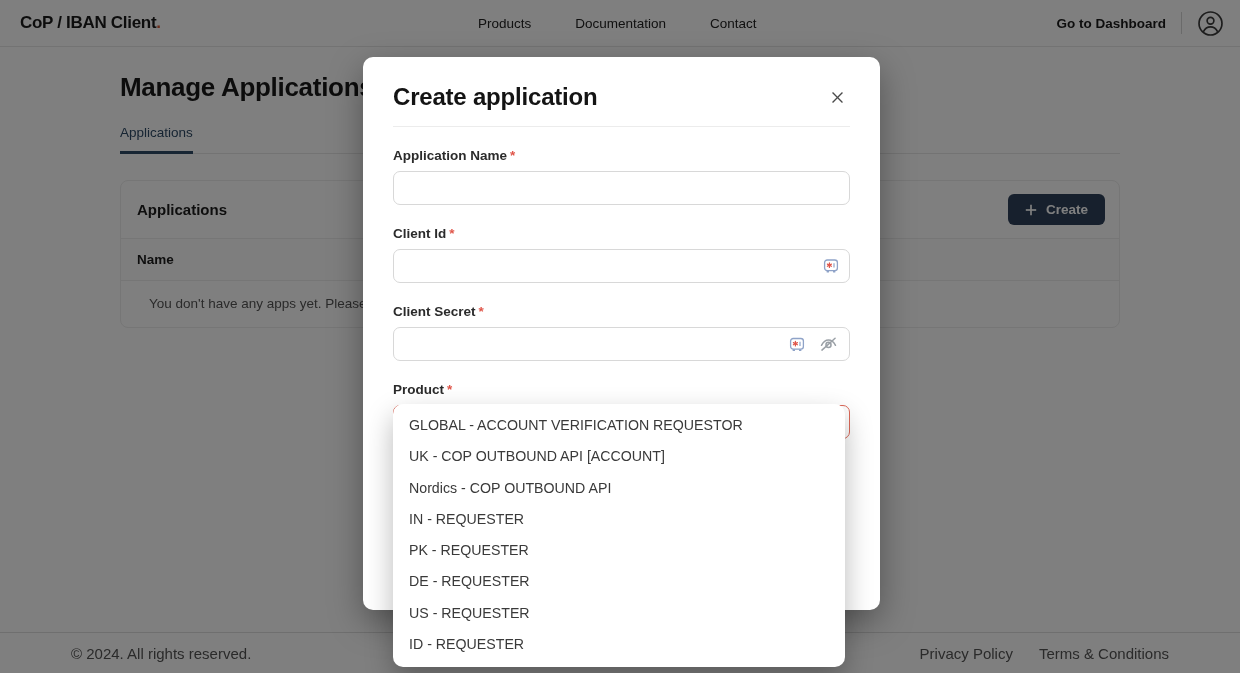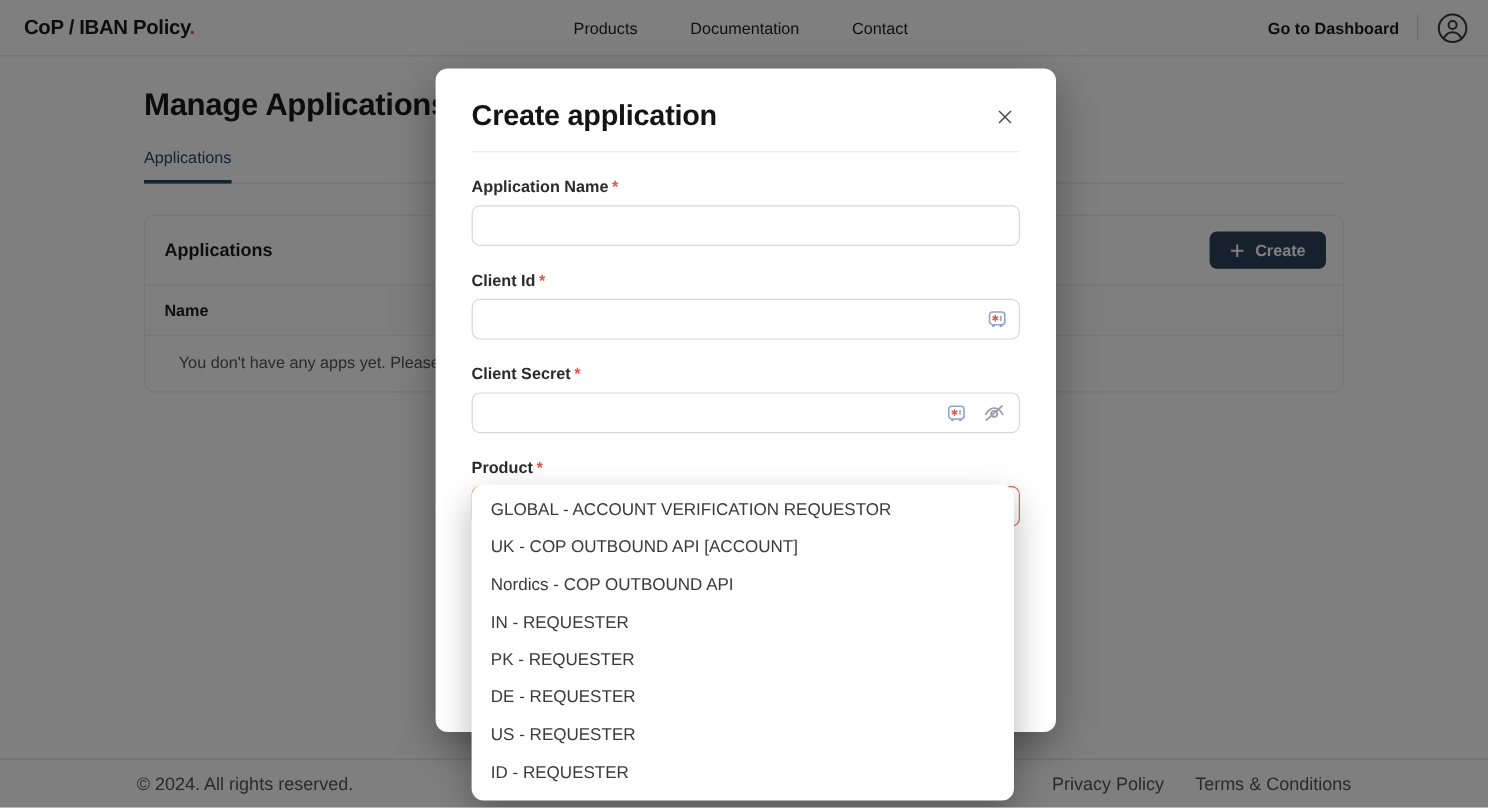--- a/index.html
+++ b/index.html
@@ -42,21 +42,21 @@
                 font-size:13.5px; font-weight:600; padding:8px 17px; border-radius:6px;
                 border:none; cursor:pointer; }
   .table-head { border-top:1px solid #ececec; padding:13px 16px; font-size:13.5px;
                 font-weight:700; color:#1d1d1d; background:#fdfdfd; }
   .empty-row { border-top:1px solid #ececec; padding:15px 16px 16px 28px;
                font-size:13.5px; color:#555; }
 
   
   .footer { position:absolute; left:0; bottom:0; width:100%; height:41px;
             border-top:1px solid #dedede; display:flex; align-items:center;
-            justify-content:space-between; padding:0 114px; font-size:15px; color:#555;
+            justify-content:space-between; padding:0 71px; font-size:15px; color:#555;
             background:#fff; z-index:1; }
   .footer-links { display:flex; gap:26px; }
   .footer-link { cursor:pointer; color:#555; }
 
   
   .overlay { position:absolute; inset:0; background:rgba(0,0,0,0.5); z-index:10; }
   .modal { position:absolute; left:363px; top:57px; width:517px; height:553px;
            background:#fff; border-radius:10px; z-index:20; padding:0 30px;
            box-shadow:0 12px 34px rgba(0,0,0,0.35); }
   .modal-header { display:flex; justify-content:space-between; align-items:center;
@@ -81,21 +81,21 @@
               background:#fff; border-radius:10px; padding:6px 0 7px;
               box-shadow:0 12px 28px rgba(0,0,0,0.28); overflow:hidden; }
   .option { height:31.3px; line-height:31.3px; padding:0 16px; font-size:14.2px;
             color:#3a3a3a; white-space:nowrap; cursor:pointer; }
 </style>
 </head>
 <body>
 
 <div class="header">
   <div class="logo">
-    <span>CoP / IBAN Policy</span><span class="dot">.</span>
+    <span>CoP / IBAN Client</span><span class="dot">.</span>
   </div>
   <div class="nav">
     <span class="nav-item">Products</span>
     <span class="nav-item">Documentation</span>
     <span class="nav-item">Contact</span>
   </div>
   <div class="header-right">
     <span class="dash-link">Go to Dashboard</span>
     <span class="v-divider"></span>
     <span class="avatar">

